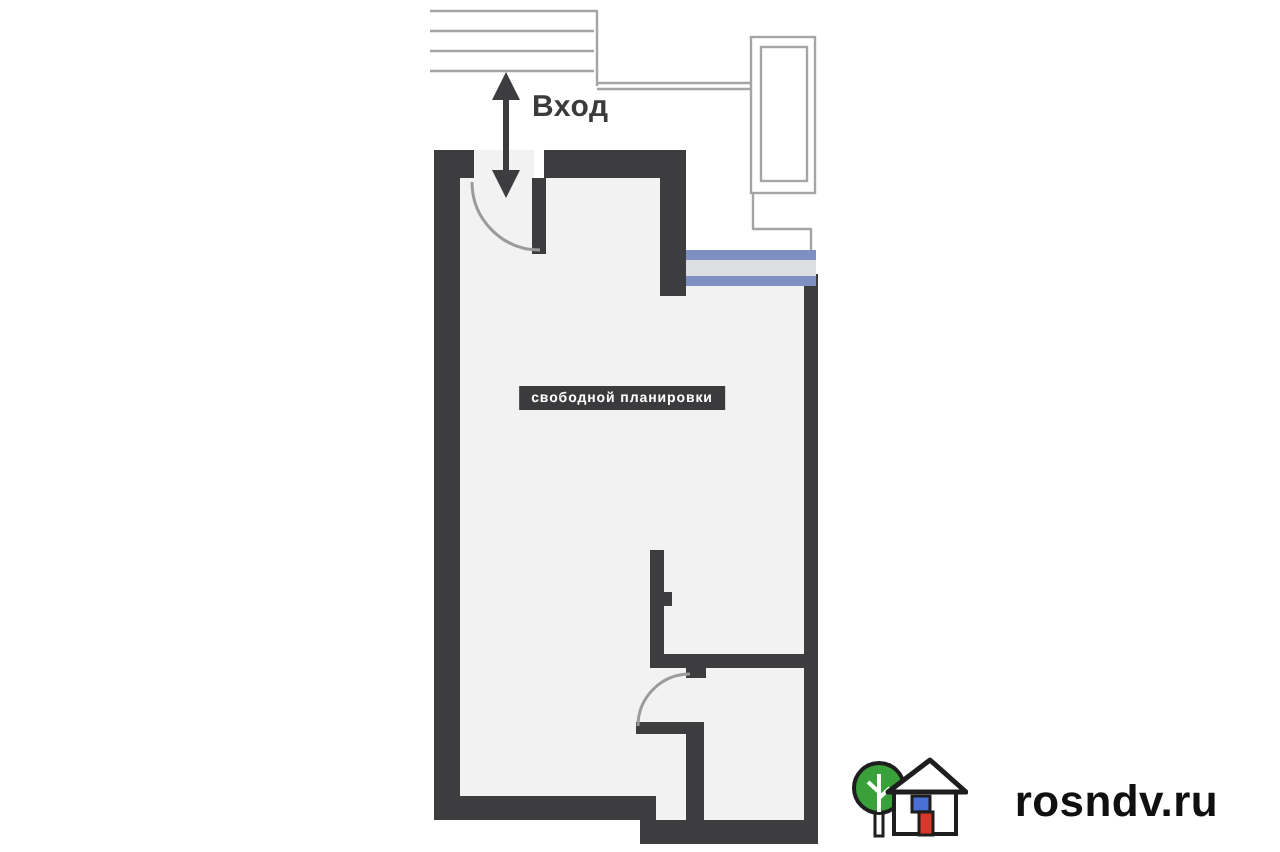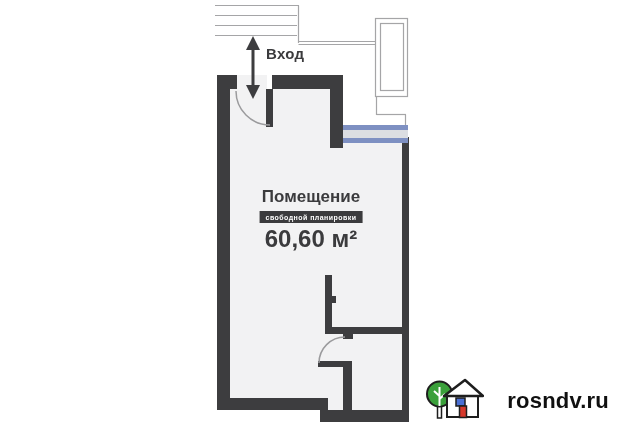--- a/index.html
+++ b/index.html
@@ -93,23 +93,21 @@
     <g fill="#3d3d3f">
       <rect x="251.5" y="46" width="3" height="44"></rect>
       <polygon points="253,36 246,50 260,50"></polygon>
       <polygon points="253,99 246,85 260,85"></polygon>
     </g>
   </svg>
 
   <div class="entrance-label">Вход</div>
 
   <div class="room-info">
-    <div class="room-title">Помещение</div>
     <div class="room-badge">свободной планировки</div>
-    <div class="room-area">60,60 м²</div>
   </div>
 
   <div class="watermark">
     <svg width="58" height="45" viewBox="0 0 58 45">
       <g>
         <rect x="11.5" y="28" width="4" height="13" fill="#ffffff" stroke="#1e1e1e" stroke-width="1.5"></rect>
         <circle cx="13.5" cy="17" r="12.5" fill="#3aa03a" stroke="#1e1e1e" stroke-width="2"></circle>
         <path d="M13.5 10 V29 M13.5 19 L8 14 M13.5 22 L19 17" stroke="#ffffff" stroke-width="2" fill="none"></path>
       </g>
       <g>

